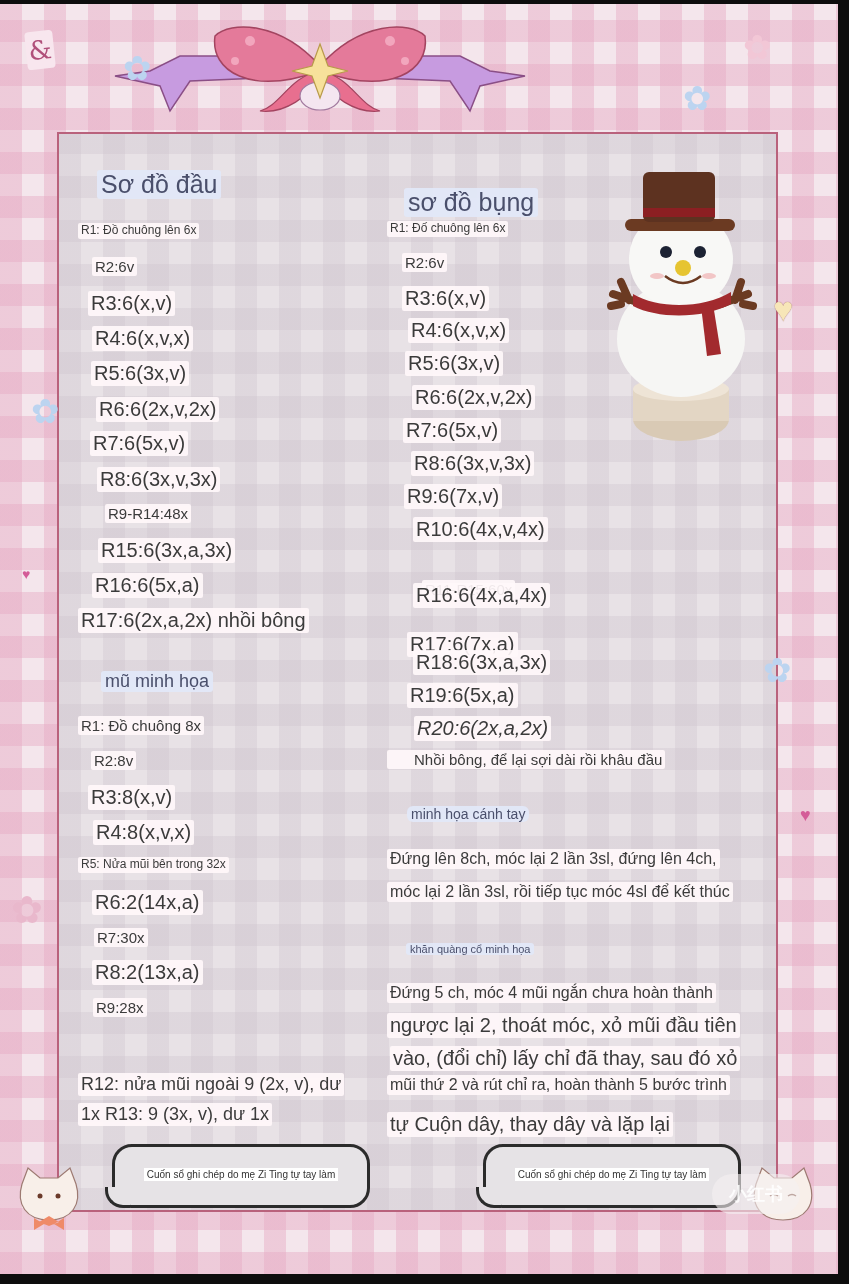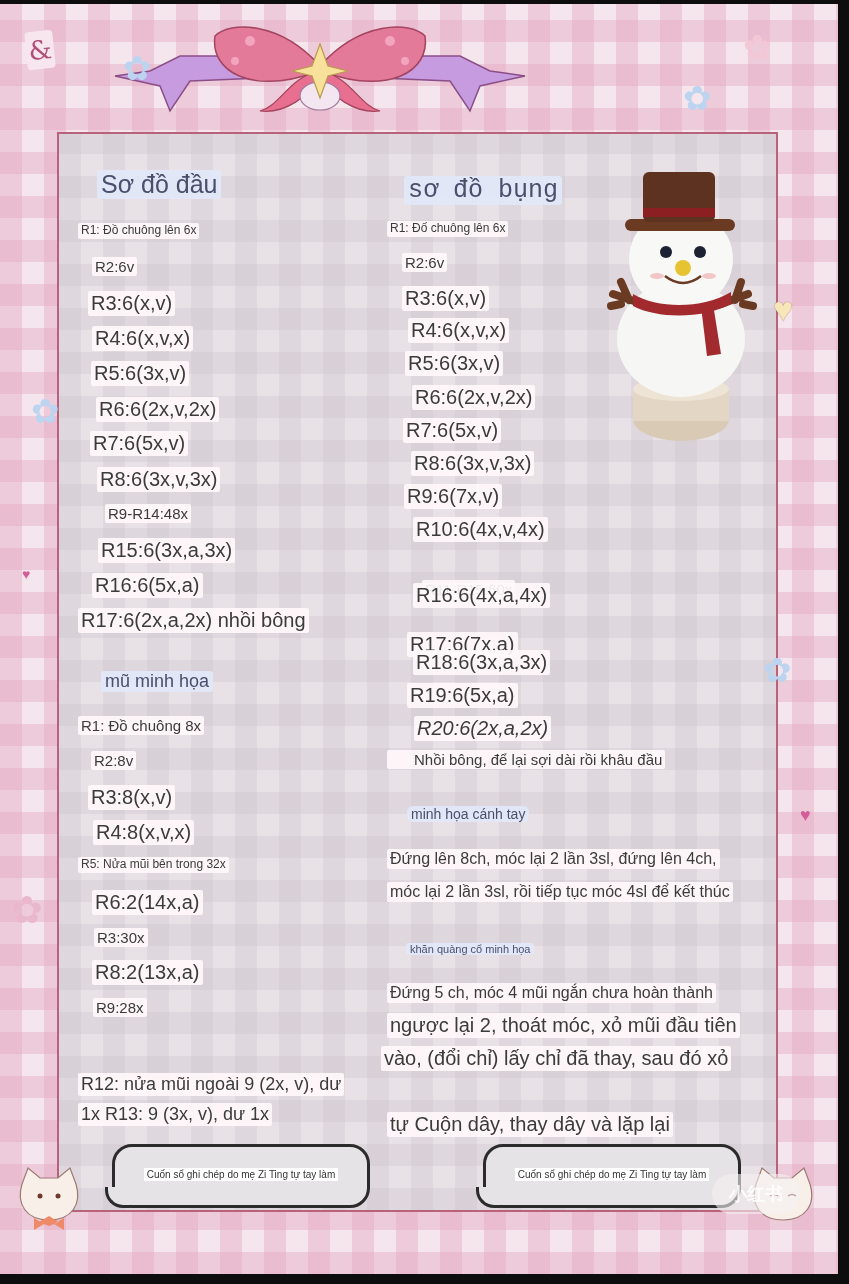--- a/index.html
+++ b/index.html
@@ -135,27 +135,27 @@
   <div class="t s20" style="left:92px;top:569px;">R16:6(5x,a)</div>
   <div class="t s20" style="left:78px;top:604px;">R17:6(2x,a,2x) nhồi bông</div>
 
   <div class="head h-mid" style="left:101px;top:667px;">mũ minh họa</div>
   <div class="t s14" style="left:78px;top:712px;">R1: Đồ chuông 8x</div>
   <div class="t s14" style="left:91px;top:747px;">R2:8v</div>
   <div class="t s20" style="left:88px;top:781px;">R3:8(x,v)</div>
   <div class="t s20" style="left:93px;top:816px;">R4:8(x,v,x)</div>
   <div class="t s10" style="left:78px;top:853px;">R5: Nửa mũi bên trong 32x</div>
   <div class="t s20" style="left:92px;top:886px;">R6:2(14x,a)</div>
-  <div class="t s14" style="left:94px;top:924px;">R3:30x</div>
+  <div class="t s14" style="left:94px;top:924px;">R7:30x</div>
   <div class="t s20" style="left:92px;top:956px;">R8:2(13x,a)</div>
   <div class="t s14" style="left:93px;top:994px;">R9:28x</div>
   <div class="t s18" style="left:78px;top:1069px;">R12: nửa mũi ngoài 9 (2x, v), dư</div>
   <div class="t s18" style="left:78px;top:1099px;">1x R13: 9 (3x, v), dư 1x</div>
 
-  <div class="head h-big" style="left:404px;top:172px;font-family:Liberation Mono, monospace;">sơ đồ bụng</div>
+  <div class="head h-big" style="left:404px;top:184px;">sơ đồ bụng</div>
   <div class="t s10" style="left:387px;top:217px;">R1: Đố chuông lên 6x</div>
   <div class="t s14" style="left:402px;top:249px;">R2:6v</div>
   <div class="t s20" style="left:402px;top:282px;">R3:6(x,v)</div>
   <div class="t s20" style="left:408px;top:314px;">R4:6(x,v,x)</div>
   <div class="t s20" style="left:405px;top:347px;">R5:6(3x,v)</div>
   <div class="t s20" style="left:412px;top:381px;">R6:6(2x,v,2x)</div>
   <div class="t s20" style="left:403px;top:414px;">R7:6(5x,v)</div>
   <div class="t s20" style="left:411px;top:447px;">R8:6(3x,v,3x)</div>
   <div class="t s20" style="left:404px;top:480px;">R9:6(7x,v)</div>
   <div class="t s20" style="left:413px;top:513px;">R10:6(4x,v,4x)</div>
@@ -167,21 +167,22 @@
   <div class="t s20" style="left:414px;top:712px;font-style:italic;">R20:6(2x,a,2x)</div>
   <div class="t s14" style="left:387px;top:746px;padding-left:27px;">Nhồi bông, để lại sợi dài rồi khâu đầu</div>
 
   <div class="head h-sm" style="left:407px;top:802px;border-radius:6px;">minh họa cánh tay</div>
   <div class="t s16" style="left:387px;top:845px;">Đứng lên 8ch, móc lại 2 lần 3sl, đứng lên 4ch,</div>
   <div class="t s16" style="left:387px;top:878px;">móc lại 2 lần 3sl, rồi tiếp tục móc 4sl để kết thúc</div>
 
   <div class="head h-xs" style="left:406px;top:939px;">khăn quàng cổ minh họa</div>
   <div class="t s16" style="left:387px;top:979px;">Đứng 5 ch, móc 4 mũi ngắn chưa hoàn thành</div>
   <div class="t s20" style="left:387px;top:1009px;">ngược lại 2, thoát móc, xỏ mũi đầu tiên</div>
-  <div class="t s20" style="left:381px;top:1042px;">vào, (đổi chỉ) lấy chỉ đã thay, sau đó xỏ</div>
+  <div class="t s20" style="left:390px;top:1042px;">vào, (đổi chỉ) lấy chỉ đã thay, sau đó xỏ</div>
+  <div class="t s16" style="left:387px;top:1071px;">mũi thứ 2 và rút chỉ ra, hoàn thành 5 bước trình</div>
   <div class="t s20" style="left:387px;top:1108px;">tự Cuộn dây, thay dây và lặp lại</div>
 
   <div class="bubble" style="left:112px;top:1140px;">
     <div class="bt"><span>Cuốn sổ ghi chép do mẹ Zi Ting tự tay làm</span></div>
   </div>
   <div class="bubble" style="left:483px;top:1140px;">
     <div class="bt"><span>Cuốn sổ ghi chép do mẹ Zi Ting tự tay làm</span></div>
   </div>
 
   <svg style="position:absolute;left:14px;top:1160px;" width="70" height="70" viewBox="0 0 70 70">

